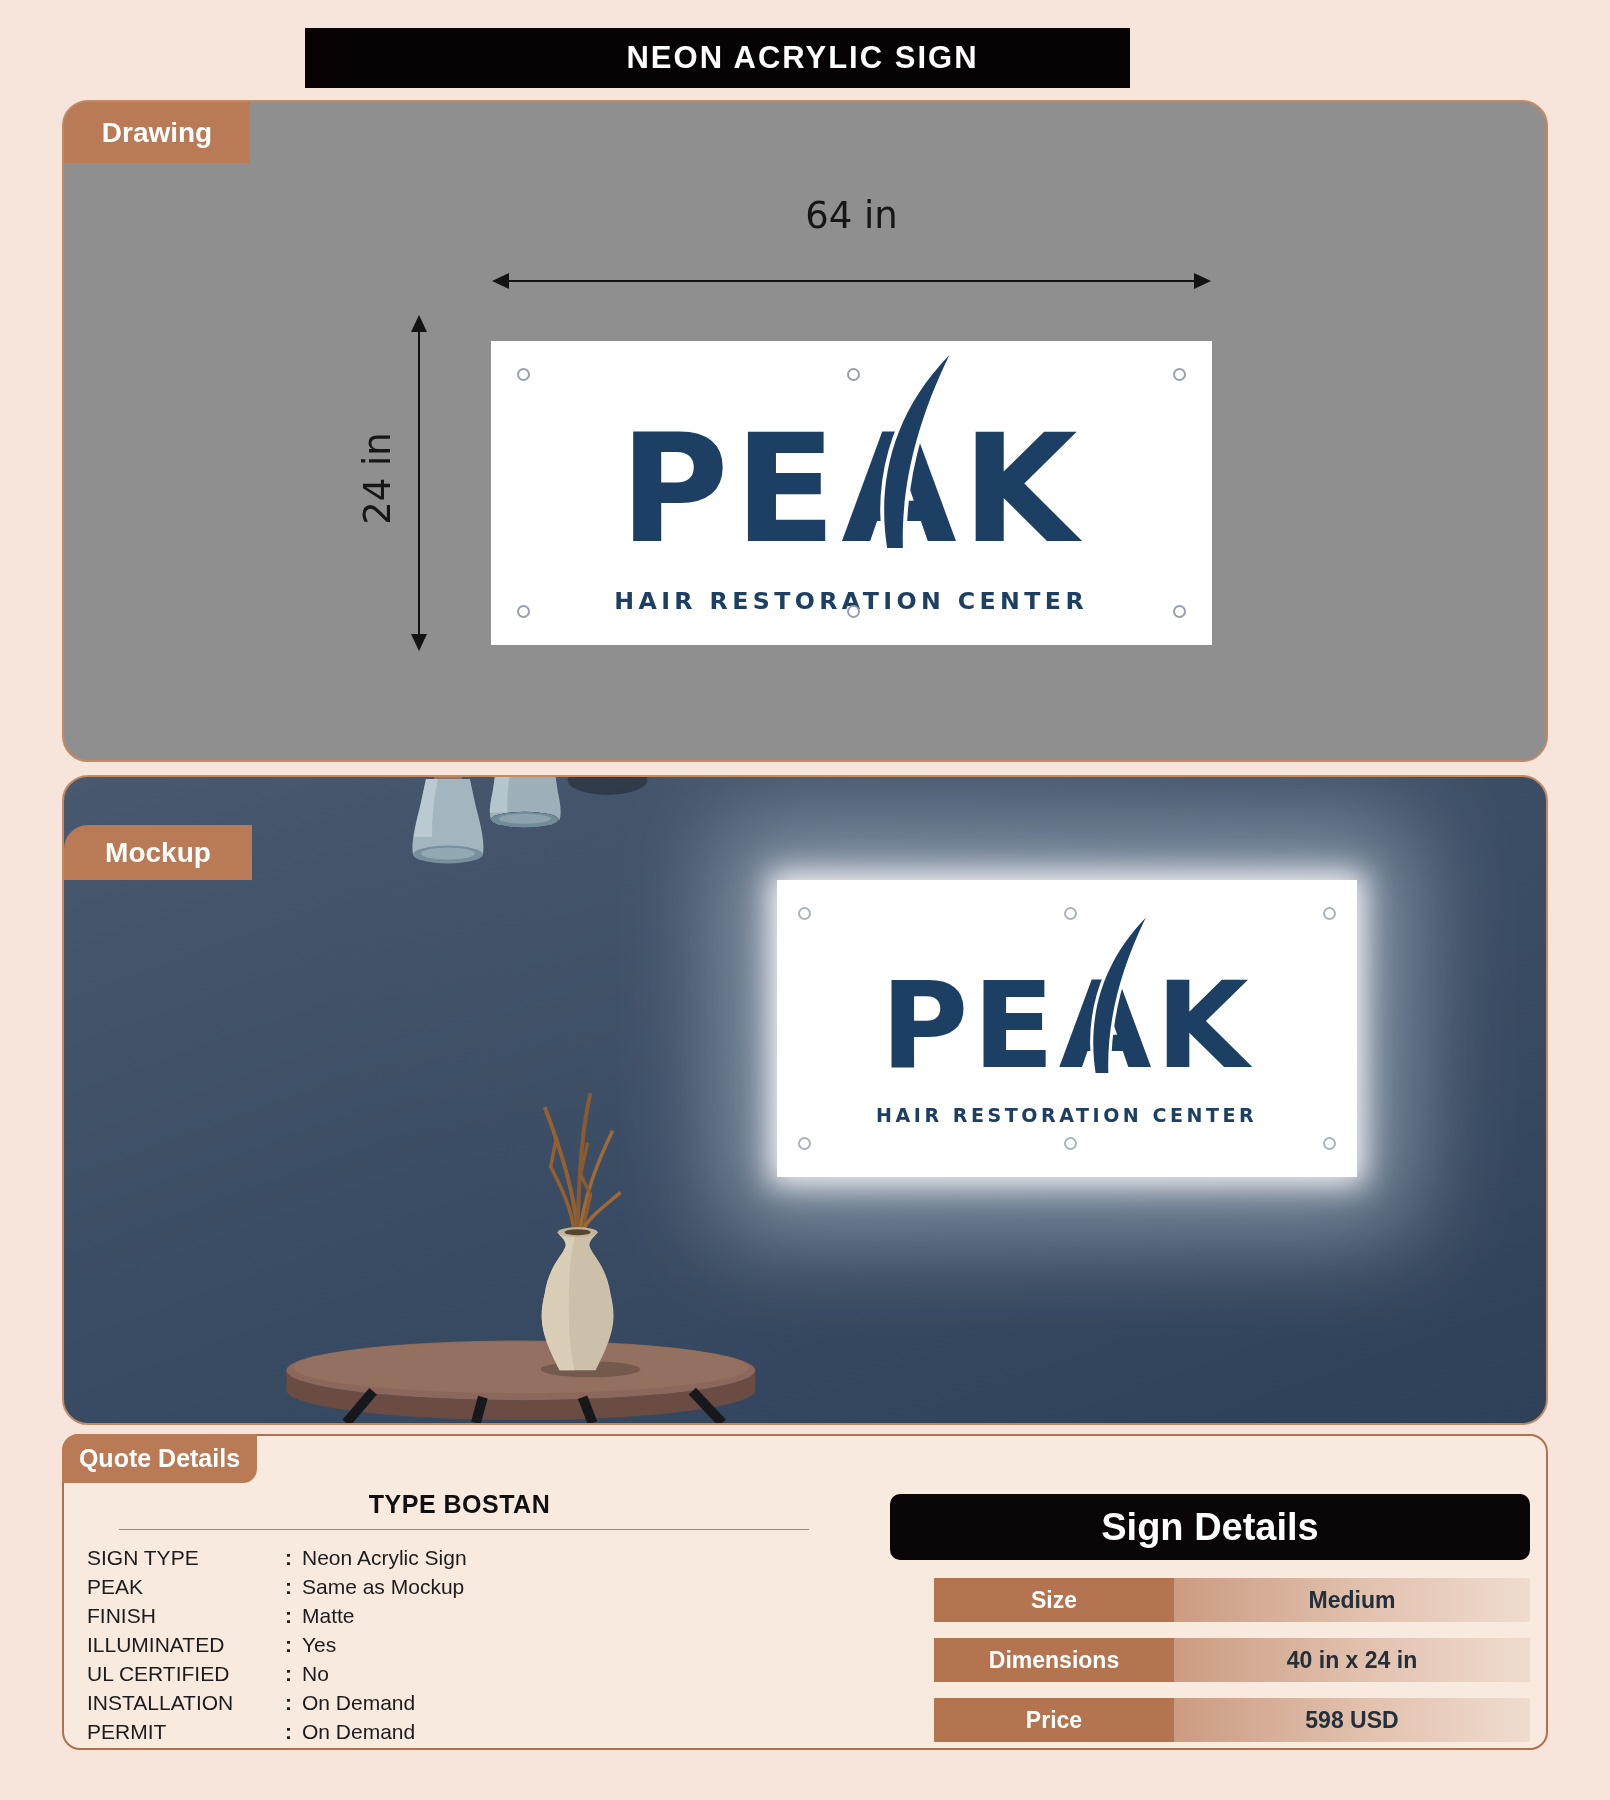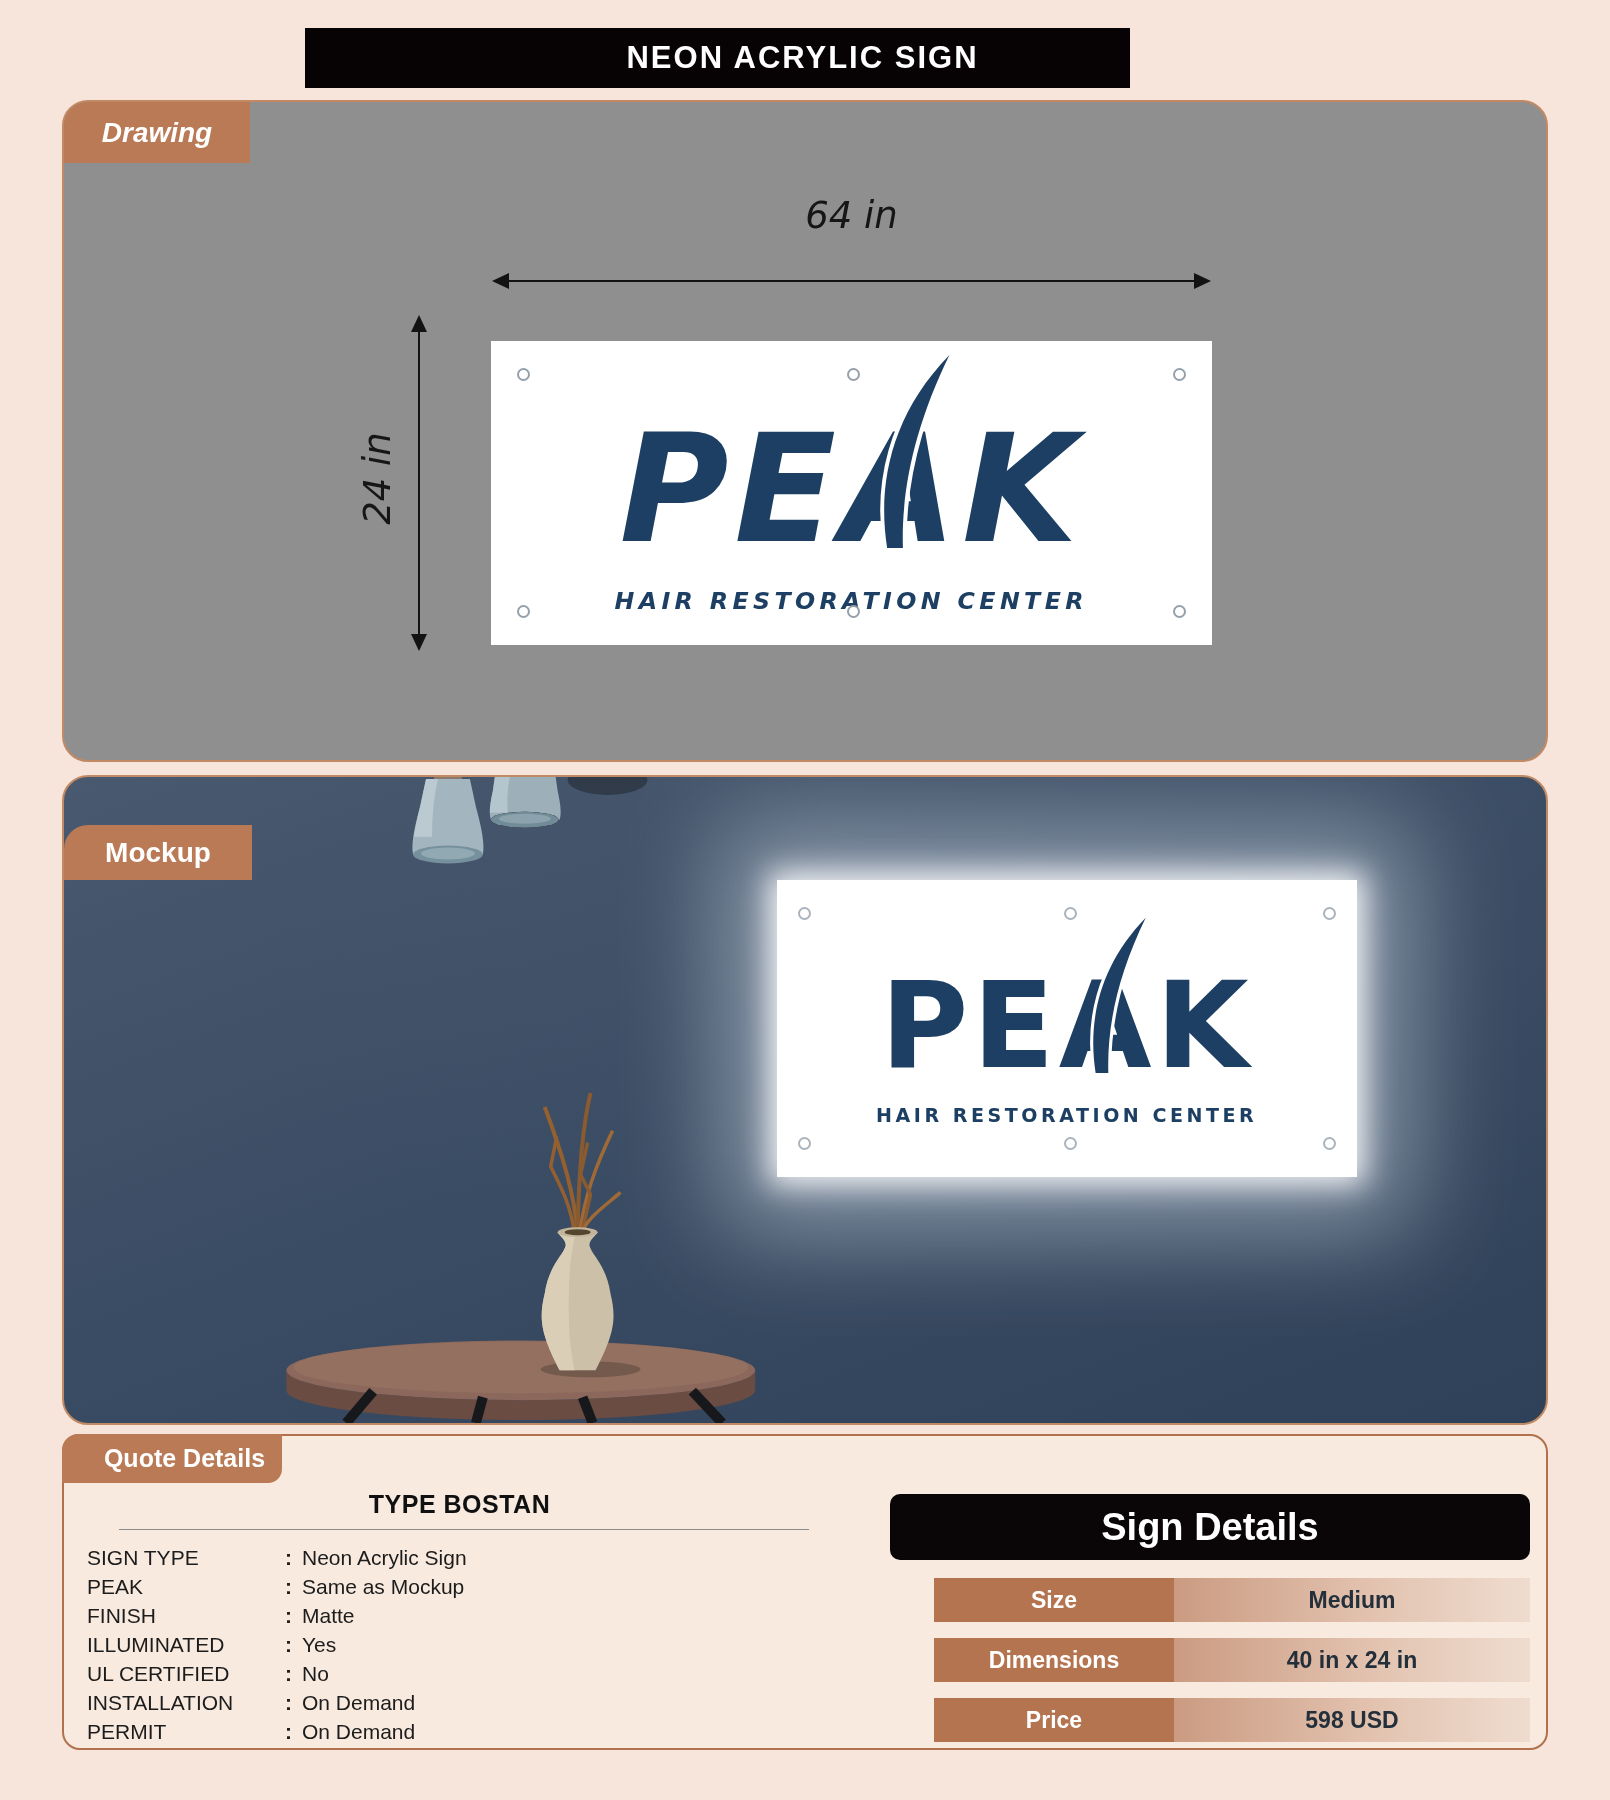--- a/index.html
+++ b/index.html
@@ -20,21 +20,21 @@
   
   .panel{position:absolute;left:62px;width:1486px;box-sizing:border-box;}
   .tab{
     position:absolute;left:0;top:0;background:#b97a55;color:#fff;
     font-weight:bold;display:flex;align-items:center;justify-content:center;
     border-radius:24px 0 0 0;z-index:5;
   }
   
   .drawing{
     top:100px;height:662px;background:#8f8f8f;
-    border:2px solid #c28a64;border-radius:26px;font-style:italic;
+    border:2px solid #c28a64;border-radius:26px;
   }
   .drawing .tab{width:186px;height:61px;font-size:28px;}
   .dim-label{position:absolute;color:#161616;font-family:"DejaVu Sans",sans-serif;font-size:37px;white-space:nowrap;}
   .dim-label.h{left:427px;top:92px;width:721px;text-align:center;}
   .dim-label.v{left:248px;top:355px;width:130px;text-align:center;transform:rotate(-90deg);}
   .arrow-h{position:absolute;left:443px;top:178px;width:689px;height:2px;background:#131313;}
   .arrow-h::before,.arrow-h::after{content:'';position:absolute;top:-7px;width:0;height:0;
     border-top:8px solid transparent;border-bottom:8px solid transparent;}
   .arrow-h::before{left:-15px;border-right:17px solid #131313;}
   .arrow-h::after{right:-15px;border-left:17px solid #131313;}
@@ -65,21 +65,21 @@
   .sign-mockup{
     left:713px;top:103px;width:580px;height:297px;
     box-shadow:0 0 28px 8px rgba(255,255,255,.9), 0 0 95px 55px rgba(230,240,250,.45);
   }
   .sign-mockup .hole{border-color:#aab3bc;}
   
   .quote{
     top:1434px;height:316px;background:#f8eadf;
     border:2px solid #b0714c;border-radius:18px;
   }
-  .quote .tab{width:195px;height:49px;font-size:25px;border-radius:16px 0 14px 0;top:-2px;left:-2px;padding-left:25px;}
+  .quote .tab{width:195px;height:49px;font-size:25px;border-radius:16px 0 14px 0;top:-2px;left:-2px;}
   .customer{
     position:absolute;left:33px;top:54px;width:725px;text-align:center;
     font-weight:bold;font-size:25px;color:#101010;letter-spacing:.5px;
   }
   .rule{position:absolute;left:55px;top:93px;width:690px;height:1px;background:#8d8d8d;}
   .fields{position:absolute;left:0;top:110px;width:800px;}
   .field{position:relative;height:29px;font-size:21px;color:#1c1c1c;}
   .f-label{position:absolute;left:23px;font-weight:normal;}
   .f-colon{position:absolute;left:221px;font-weight:bold;}
   .f-value{position:absolute;left:238px;}

